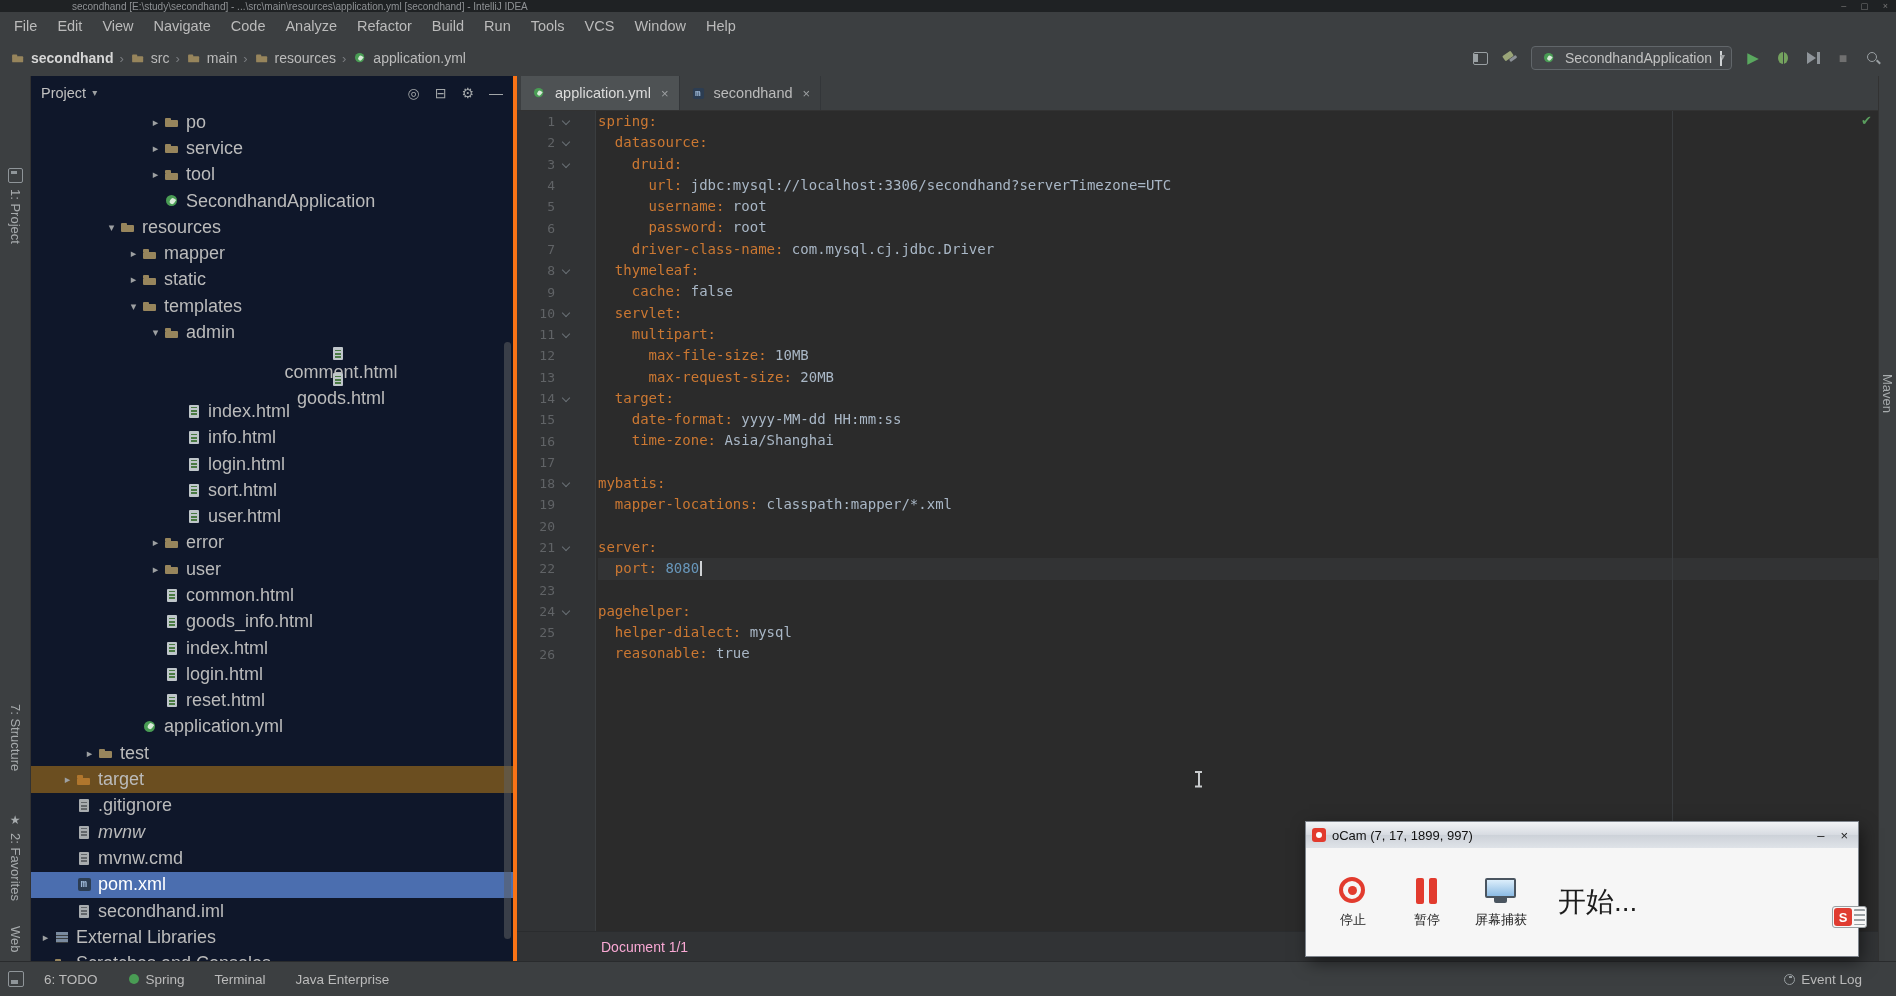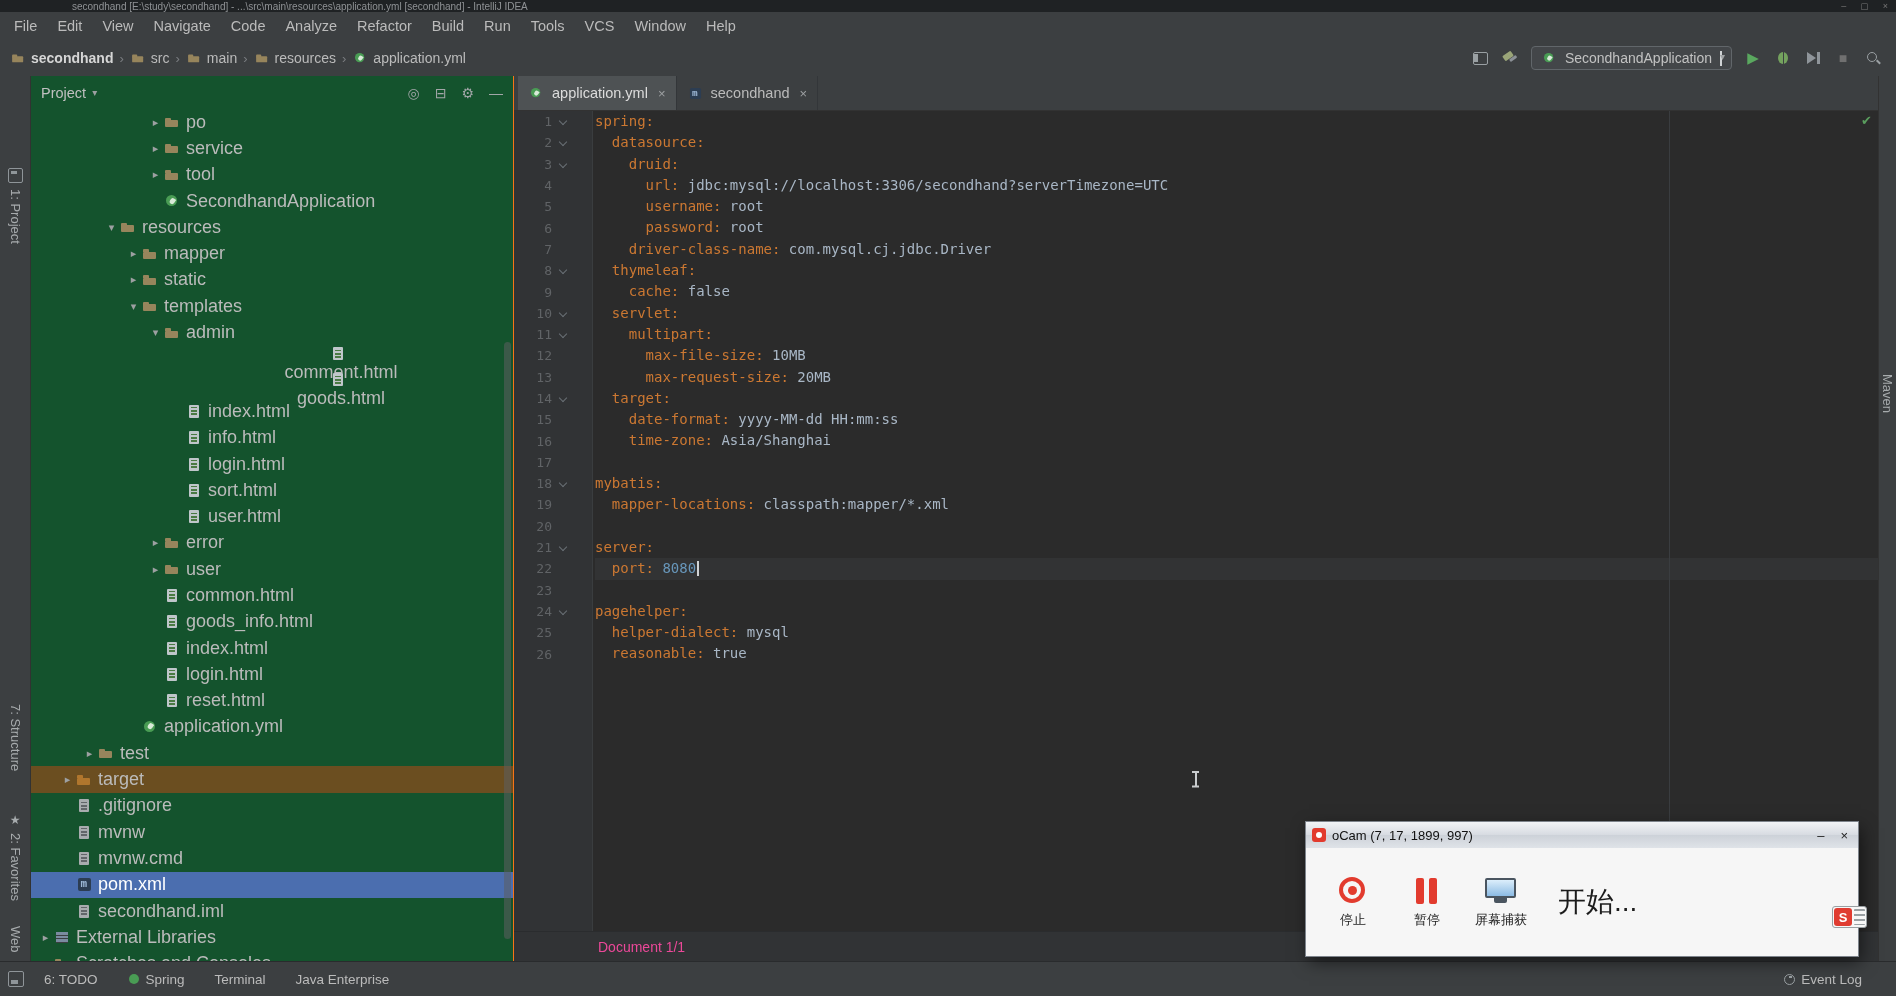--- a/index.html
+++ b/index.html
@@ -40,21 +40,21 @@
   #left-stripe{width:30px;flex:none;background:#3c3f41;border-right:1px solid #323232;position:relative}
   #right-stripe{width:17px;flex:none;background:#3c3f41;border-left:1px solid #323232;position:relative}
   .stripe-tab{writing-mode:vertical-rl;font-size:13px;color:#a7abad;display:flex;align-items:center;gap:6px}
   .stripe-group{position:absolute;left:0;width:100%;display:flex;flex-direction:column;align-items:center;gap:42px}
   #lst-top{top:92px}#lst-mid{top:628px}#lst-bot{bottom:10px}
   #rst{top:298px;right:1px}
   .stripe-ic{width:13px;height:13px;border:1.5px solid #8f9599;border-radius:2px;position:relative}
   .stripe-ic::after{content:'';position:absolute;left:2px;top:2px;width:6px;height:3px;background:#8f9599}
   .stripe-star{color:#a7abad;font-size:12px;writing-mode:horizontal-tb}
   
-  #project-panel{width:482px;flex:none;background:#14532d;border-right:1px solid #f97316;position:relative;overflow:hidden}
+  #project-panel{width:482px;flex:none;background:#0f172a;border-right:4px solid #f97316;position:relative;overflow:hidden}
   .ph{height:33px;display:flex;align-items:center;padding:0 10px;font-size:14.5px;color:#c0c0c0}
   .ph-title{display:flex;align-items:center;gap:6px}
   .ph-caret{font-size:10px;color:#9da0a2}
   .ph-icons{margin-left:auto;display:flex;gap:15px;font-size:14px;color:#a2a6a8}
   #tree{position:absolute;left:0;top:33px;right:0;bottom:0;overflow:hidden}
   .trow{height:26.3px;display:flex;align-items:center;white-space:nowrap}
   .trow .arr{width:17px;flex:none;font-size:11px;color:#9da0a2;text-align:center}
   .tlabel{font-size:18px;color:#bbbbbb}
   .trow.sel{background:var(--sel)}
   .trow.sel .tlabel{color:#ffffff}
@@ -90,21 +90,21 @@
   #code{flex:1;position:relative;padding-left:2px;overflow:hidden;font:14px "DejaVu Sans Mono",monospace}
   .cline{height:21.3px;line-height:21.3px;white-space:pre}
   .cline.cur{background:#323334}
   .tok-k{color:var(--key)} .tok-t{color:var(--val)} .tok-num{color:var(--num)} .tok-p{color:var(--val)}
   .caret{display:inline-block;width:2px;height:15px;background:#d0d3d5;vertical-align:text-bottom;margin-left:1px}
   #margin-guide{position:absolute;left:1076px;top:0;bottom:0;width:1px;background:#3a3d40}
   #check{position:absolute;right:6px;top:2px;color:#5a9e5e;font-size:13px}
   #ibeam{position:absolute;left:598px;top:660px;width:9px;height:17px}
   #ibeam::before{content:'';position:absolute;left:4px;top:1px;width:1.5px;height:14.5px;background:#c9ccce}
   #ibeam::after{content:'';position:absolute;left:1px;top:0;width:7px;height:1.5px;background:#c9ccce;box-shadow:0 14.5px 0 #c9ccce}
-  #editor-footer{height:30px;flex:none;background:#313335;display:flex;align-items:center;padding-left:84px;font-size:14px;color:#ec4899;border-top:1px solid #2a2c2e}
+  #editor-footer{height:30px;flex:none;background:#313335;display:flex;align-items:center;padding-left:84px;font-size:14px;color:#f9a8d4;border-top:1px solid #2a2c2e}
   
   #statusbar{position:absolute;left:0;bottom:0;right:0;height:34px;background:#3c3f41;border-top:1px solid #292b2d;display:flex;align-items:center;font-size:13.5px}
   #corner-icon{width:14px;height:14px;border:1.5px solid #8f9599;border-radius:2px;margin:0 20px 0 8px;position:relative}
   #corner-icon::after{content:'';position:absolute;left:2px;bottom:2px;width:7px;height:4px;background:#8f9599}
   #status-left{display:flex;align-items:center;gap:30px}
   .sitem{display:flex;align-items:center;gap:6px;color:#bbbbbb}
   #status-right{margin-left:auto;display:flex;align-items:center;gap:8px;padding-right:34px;color:#bbbbbb}
   .sic{display:inline-block;width:12px;height:12px;position:relative}
   .sic.spring-leaf::before{content:'';position:absolute;left:1px;top:1px;width:10px;height:10px;border-radius:50%;background:var(--green)}
   .sic.event::before{content:'';position:absolute;left:1px;top:1px;width:9px;height:9px;border:1.5px solid #9aa0a3;border-radius:50%}
@@ -374,21 +374,21 @@
         <div class="trow hl" style="padding-left: 28px;">
           <span class="arr">▸</span>
           <span class="ic folder-ex"></span>
           <span class="tlabel">target</span>
         </div>
         <div class="trow" style="padding-left: 28px;">
           <span class="arr"></span>
           <span class="ic file"></span>
           <span class="tlabel">.gitignore</span>
         </div>
-        <div class="trow" style="padding-left: 28px;">
+        <div class="trow" style="padding-left: 28px; font-style: italic;">
           <span class="arr"></span>
           <span class="ic file"></span>
           <span class="tlabel">mvnw</span>
         </div>
         <div class="trow" style="padding-left: 28px;">
           <span class="arr"></span>
           <span class="ic file"></span>
           <span class="tlabel">mvnw.cmd</span>
         </div>
         <div class="trow sel" style="padding-left: 28px;">

